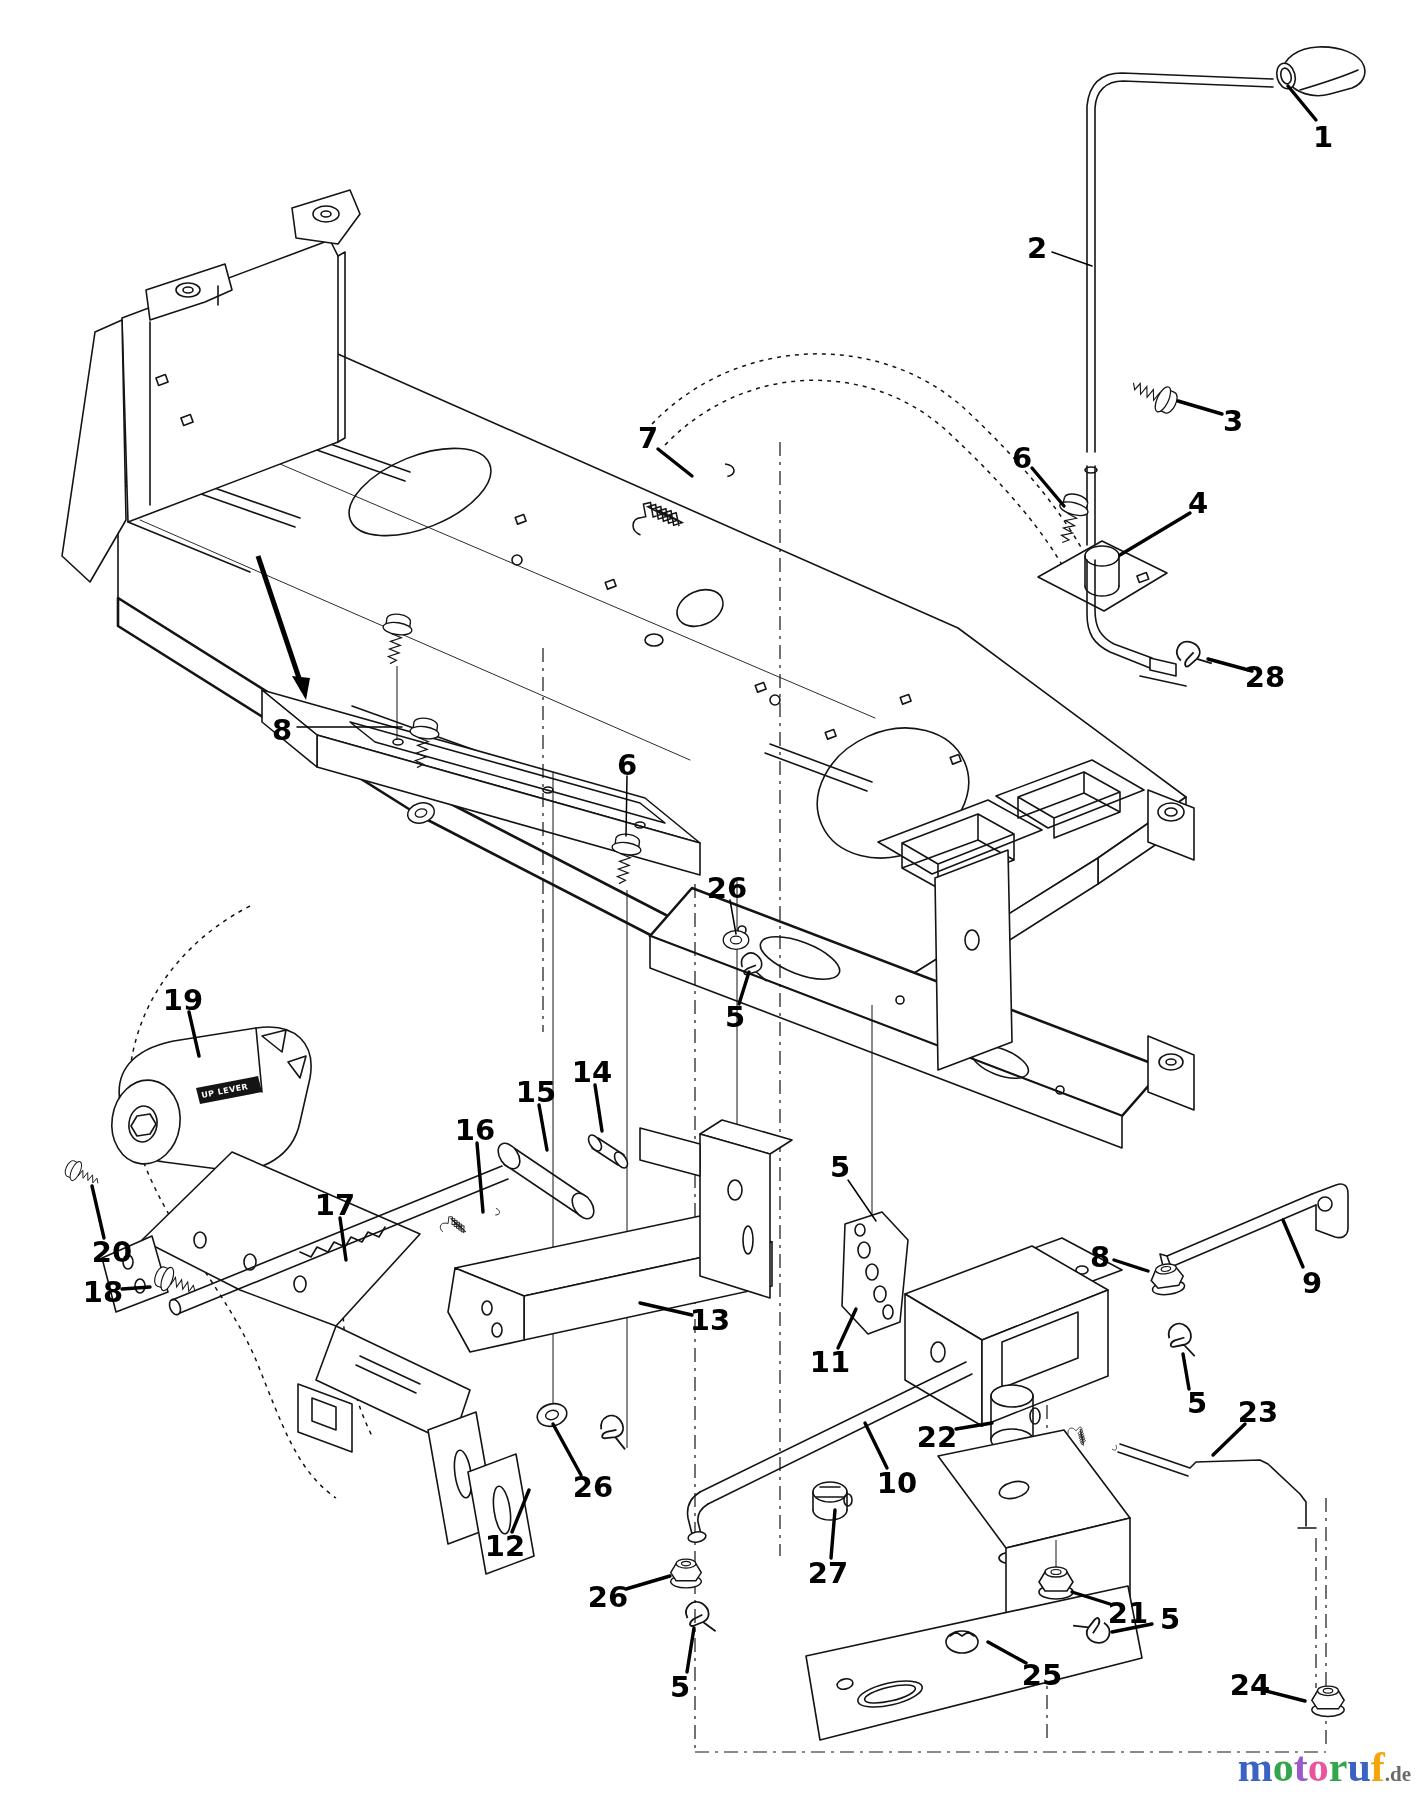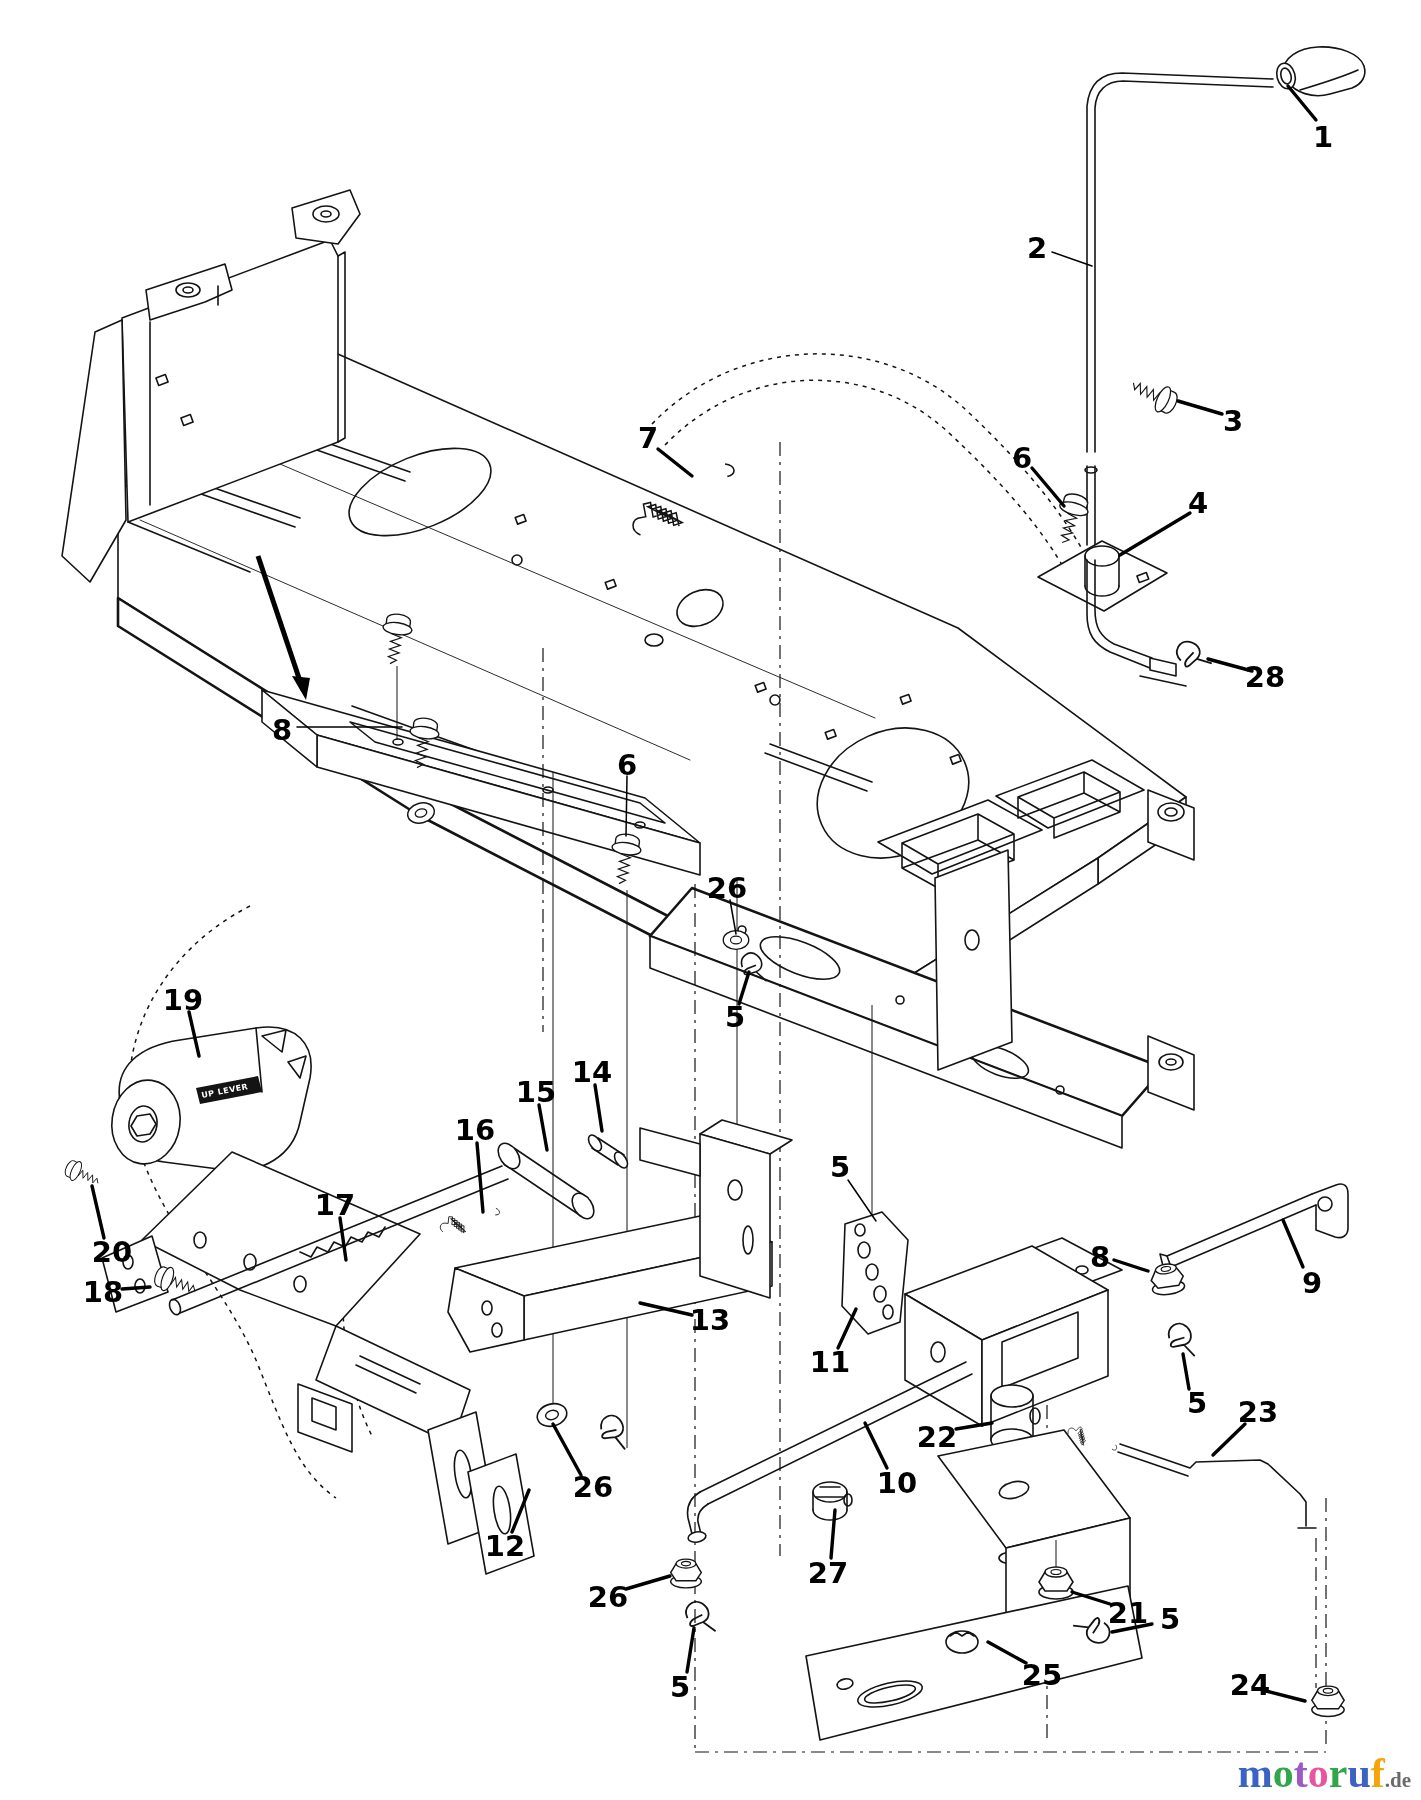--- a/index.html
+++ b/index.html
@@ -12,21 +12,21 @@
   .thin{stroke-width:0.9;}
   .thick{stroke-width:2.6;}
   .proj{stroke:#141414;stroke-width:1;fill:none;}
   .dashdot{stroke:#141414;stroke-width:1.2;fill:none;stroke-dasharray:14 6 3 6;}
   .phantom{stroke:#141414;stroke-width:1.5;fill:none;stroke-dasharray:4 5;}
   .leader{stroke:#000;stroke-width:3.4;stroke-linecap:round;}
   .leader.thinlead{stroke-width:1.5;}
   .callout{font-family:"DejaVu Sans","Liberation Sans",sans-serif;font-weight:bold;
            font-size:29px;fill:#000;text-anchor:middle;}
   .knobtxt{font-size:8px;fill:#ffffff;font-weight:bold;letter-spacing:.5px;}
-  #watermark{position:absolute;right:10px;bottom:6px;
+  #watermark{position:absolute;right:10px;bottom:12px;
      font-family:"Liberation Serif","DejaVu Serif",serif;font-weight:bold;
      font-size:42px;line-height:1;user-select:none;}
   #watermark .suffix{font-size:21px;font-weight:bold;}
 </style>
 </head>
 <body>
 
 <div id="stage">
 <svg width="1421" height="1800" viewBox="0 0 1421 1800">
   <defs>

